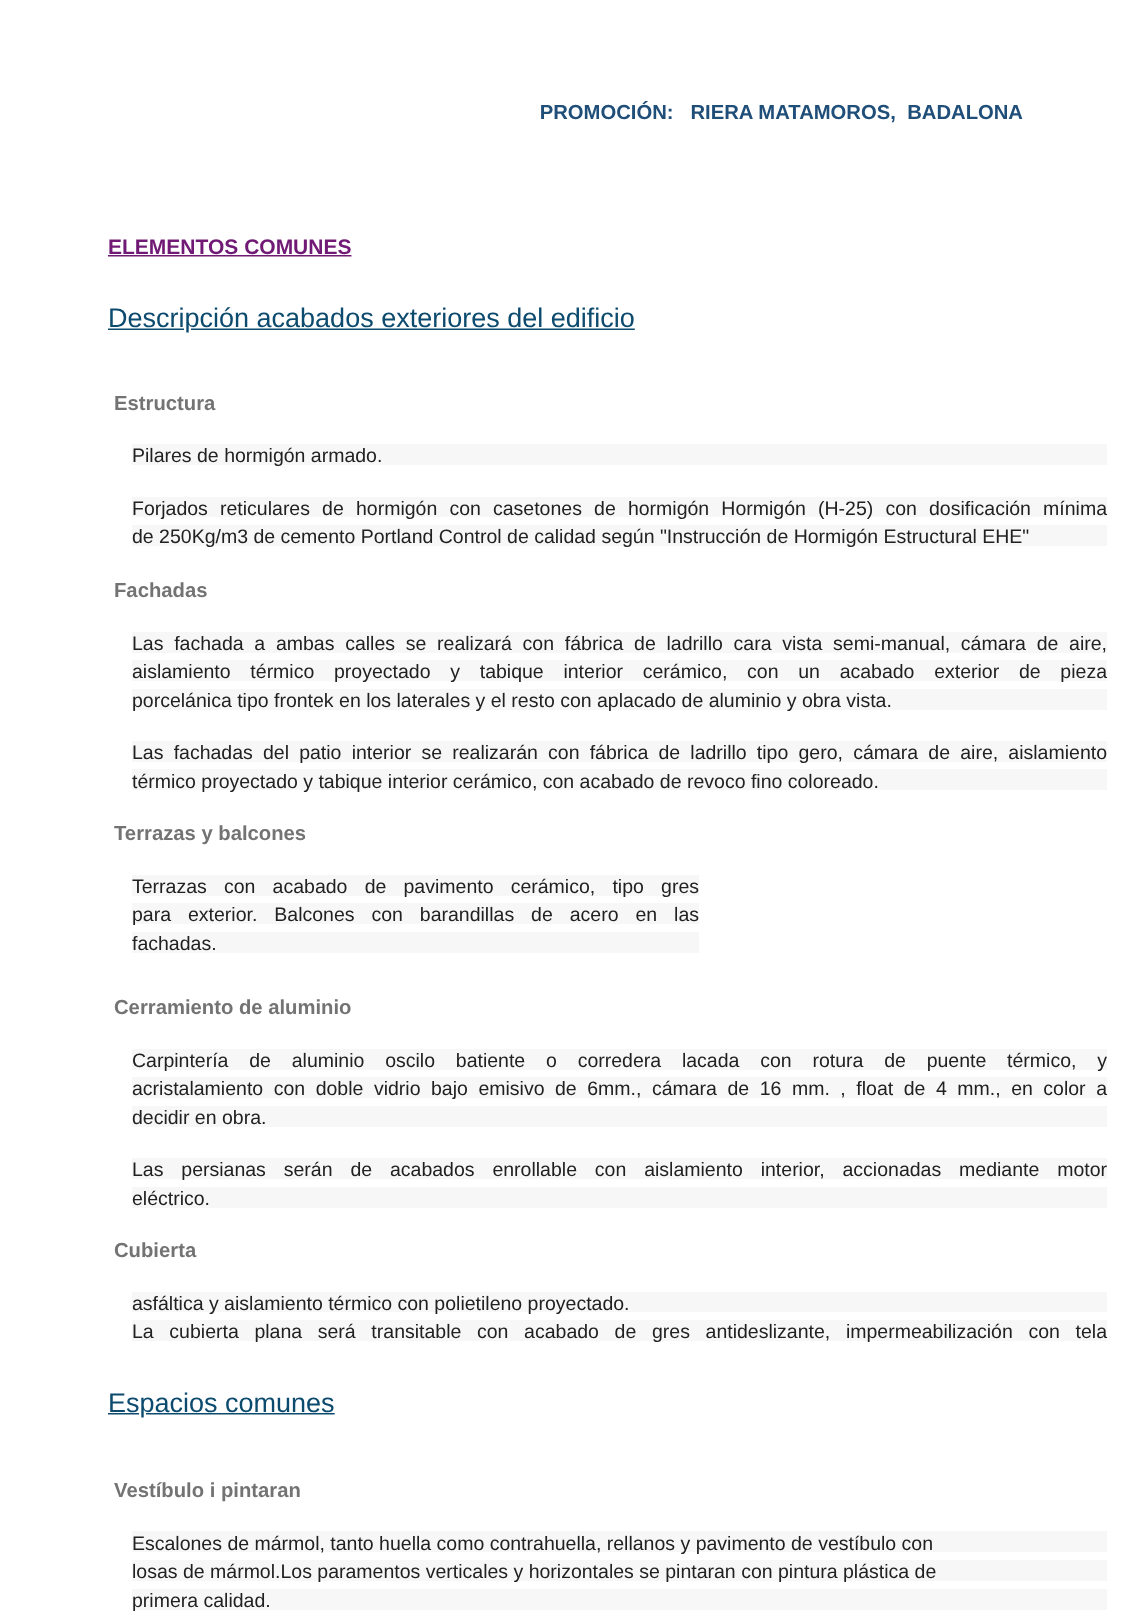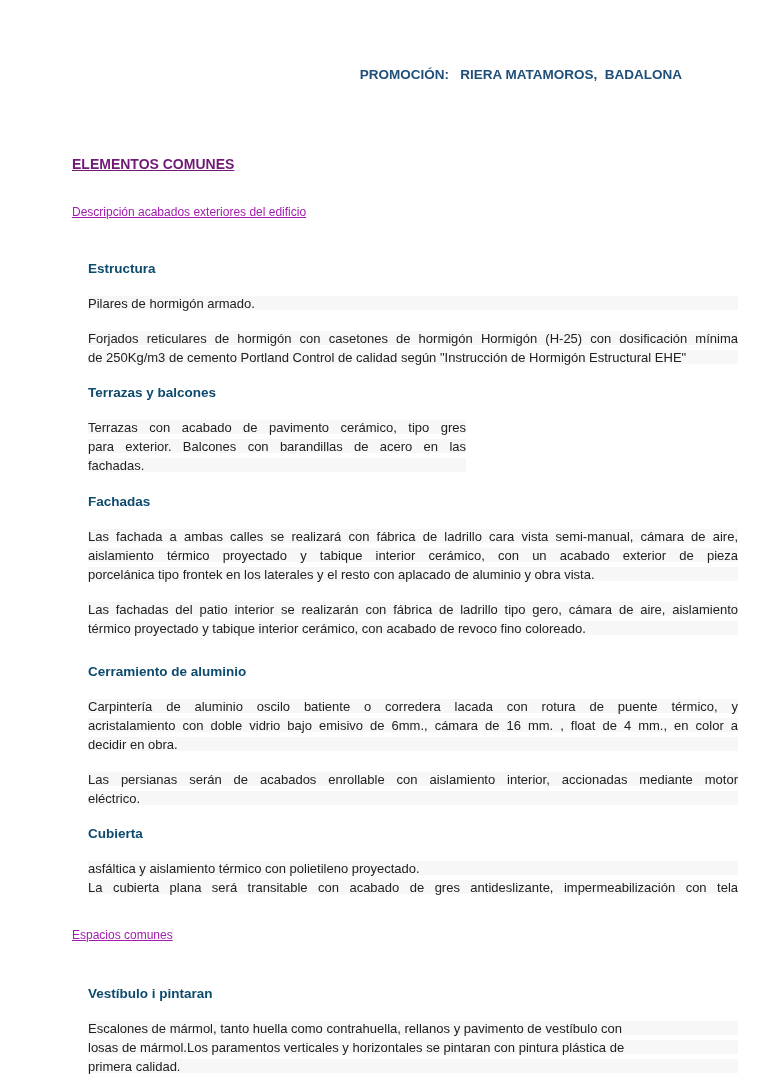--- a/index.html
+++ b/index.html
@@ -33,40 +33,40 @@
   .doc-title {
     margin: 52px 0 0 0;
     font-size: 14px;
     font-weight: bold;
     line-height: 19px;
     color: #701a75;
     text-decoration: underline;
   }
   .doc-subtitle {
     margin: 29px 0 0 0;
-    font-size: 12px;
+    font-size: 18px;
     font-weight: normal;
     line-height: 19px;
-    color: #a21caf;
+    color: #0c4a6e;
     text-decoration: underline;
   }
   .doc-subtitle.espacios { }
   section { margin: 0; }
   [data-name="section-estructura"]  { margin-top: 37px; }
   [data-name="section-terrazas"]    { margin-top: 15px; }
   [data-name="section-fachadas"]    { margin-top: 17px; }
   [data-name="section-cerramiento"] { margin-top: 24px; }
   [data-name="section-cubierta"]    { margin-top: 10px; }
   [data-name="section-vestibulo"]   { margin-top: 39px; }
   .sec-heading {
-    margin: 16px;
+    margin: 4px;
     font-size: 13.5px;
     font-weight: bold;
     line-height: 19px;
-    color: #0c4a6e;
+    color: #737373;
   }
   .para {
     width: 650px;
     font-size: 13px;
     line-height: 19px;
     margin: 16px;
   }
   .para.narrow { width: 378px; }
   .para .ln {
     text-align: justify;
@@ -93,39 +93,39 @@
     <h3 class="sec-heading" data-name="section-heading-estructura">Estructura</h3>
     <div class="para" data-name="paragraph">
         <div class="ln last" data-name="text-line">Pilares de hormigón armado.</div>
       </div>
     <div class="para" data-name="paragraph">
         <div class="ln" data-name="text-line">Forjados reticulares de hormigón con casetones de hormigón Hormigón (H-25) con dosificación mínima</div>
         <div class="ln last" data-name="text-line">de 250Kg/m3 de cemento Portland Control de calidad según "Instrucción de Hormigón Estructural EHE"</div>
       </div>
   </section>
 
-  <section data-name="section-terrazas">
-    <h3 class="sec-heading" data-name="section-heading-terrazas">Terrazas y balcones</h3>
-    <div class="para narrow" data-name="paragraph">
-        <div class="ln" data-name="text-line">Terrazas con acabado de pavimento cerámico, tipo gres</div>
-        <div class="ln" data-name="text-line">para exterior. Balcones con barandillas de acero en las</div>
-        <div class="ln last" data-name="text-line">fachadas.</div>
-      </div>
-  </section>
-
   <section data-name="section-fachadas">
     <h3 class="sec-heading" data-name="section-heading-fachadas">Fachadas</h3>
     <div class="para" data-name="paragraph">
         <div class="ln" data-name="text-line">Las fachada a ambas calles se realizará con fábrica de ladrillo cara vista semi-manual, cámara de aire,</div>
         <div class="ln" data-name="text-line">aislamiento térmico proyectado y tabique interior cerámico, con un acabado exterior de pieza</div>
         <div class="ln last" data-name="text-line">porcelánica tipo frontek en los laterales y el resto con aplacado de aluminio y obra vista.</div>
       </div>
     <div class="para" data-name="paragraph">
         <div class="ln" data-name="text-line">Las fachadas del patio interior se realizarán con fábrica de ladrillo tipo gero, cámara de aire, aislamiento</div>
         <div class="ln last" data-name="text-line">térmico proyectado y tabique interior cerámico, con acabado de revoco fino coloreado.</div>
+      </div>
+  </section>
+
+  <section data-name="section-terrazas">
+    <h3 class="sec-heading" data-name="section-heading-terrazas">Terrazas y balcones</h3>
+    <div class="para narrow" data-name="paragraph">
+        <div class="ln" data-name="text-line">Terrazas con acabado de pavimento cerámico, tipo gres</div>
+        <div class="ln" data-name="text-line">para exterior. Balcones con barandillas de acero en las</div>
+        <div class="ln last" data-name="text-line">fachadas.</div>
       </div>
   </section>
 
   <section data-name="section-cerramiento">
     <h3 class="sec-heading" data-name="section-heading-cerramiento">Cerramiento de aluminio</h3>
     <div class="para" data-name="paragraph">
         <div class="ln" data-name="text-line">Carpintería de aluminio oscilo batiente o corredera lacada con rotura de puente térmico, y</div>
         <div class="ln" data-name="text-line">acristalamiento con doble vidrio bajo emisivo de 6mm., cámara de 16 mm. , float de 4 mm., en color a</div>
         <div class="ln last" data-name="text-line">decidir en obra.</div>
       </div>

